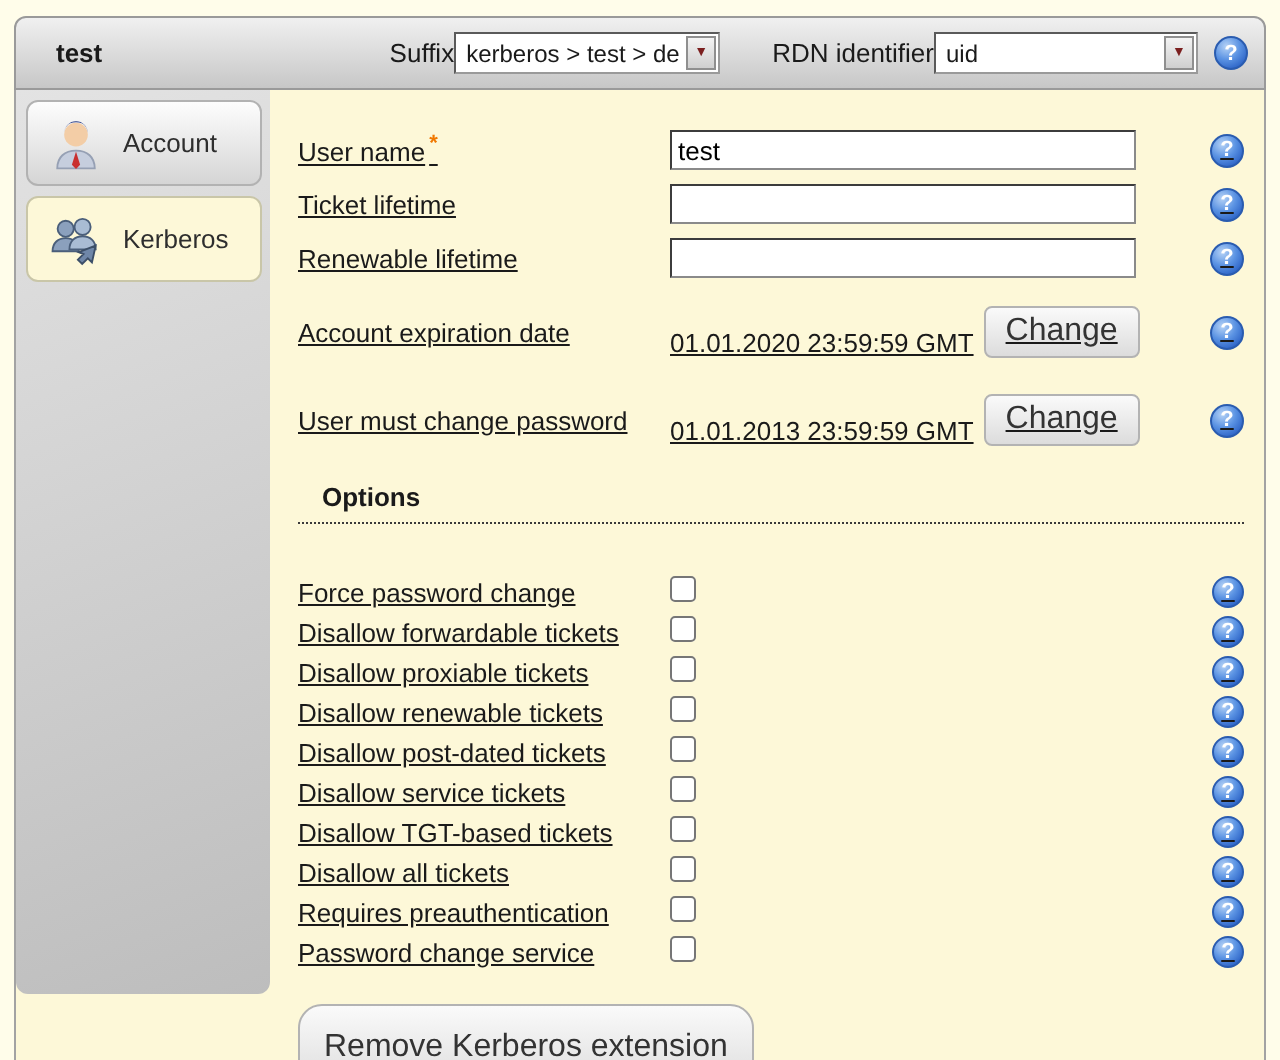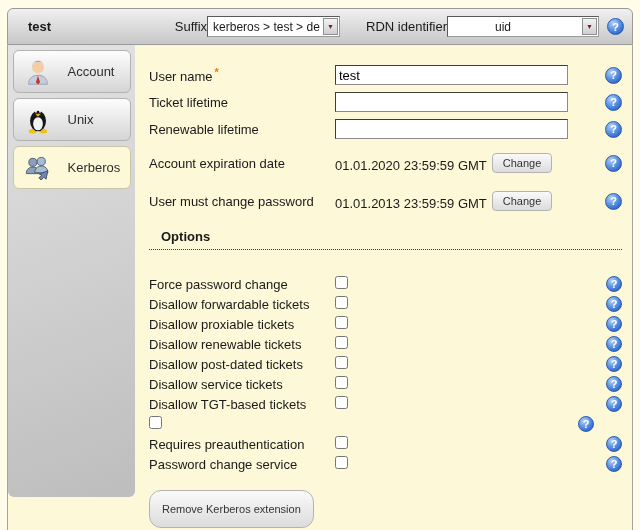--- a/index.html
+++ b/index.html
@@ -28,21 +28,21 @@
     border: 1px solid #9a9a9a;
     border-top-color: #5a5a5a; border-left-color: #5a5a5a;
     height: 21px; display: inline-flex; align-items: center;
     cursor: default;
   }
   .mock-select .sel-text {
     font-size: 12px; padding: 0 3px 0 5px; white-space: nowrap;
     overflow: hidden; flex: 1;
   }
   .sel-suffix { width: 133px; }
-  .sel-rdn { width: 152px; padding-left: 42px; }
+  .sel-rdn { width: 132px; }
   .mock-select .sel-arrow {
     width: 15px; height: 17px; margin-right: 1px;
     background: linear-gradient(#f3f3f3, #cfcfcf);
     border: 1px solid #8f8f8f;
     display: flex; align-items: center; justify-content: center;
     font-size: 7px; color: #7b1f1f; flex: none;
   }
   .help {
     width: 17px; height: 17px; border-radius: 50%;
     background: radial-gradient(circle at 35% 28%, #b5d2f6, #5b93e3 45%, #2f66c8 80%, #2a56a8);
@@ -66,49 +66,50 @@
   .sidebar {
     width: 127px; height: 452px; flex: none;
     background: linear-gradient(160deg, #e3e3e3, #bdbdbd);
     border-radius: 0 0 6px 6px;
     padding-top: 5px;
   }
   .tab {
     width: 118px; height: 43px; margin: 0 auto 5px auto;
     border: 1px solid #b2b2b2; border-radius: 6px;
     background: linear-gradient(#fdfdfd, #d5d5d5);
-    display: flex; align-items: center; gap: 15px;
+    display: flex; align-items: center; gap: 9px;
     padding-left: 9px; cursor: pointer; color: #2e2e2e;
   }
   .tab.active {
     background: #fdf8d8;
     border-color: #c9c6a8;
   }
   .tab svg { width: 30px; height: 30px; flex: none; }
 
   
   .main { flex: 1; padding: 20px 10px 10px 14px; }
   .row {
     display: grid; grid-template-columns: 186px 1fr 28px;
     align-items: center;
+    text-decoration: underline;
   }
   .field-row { margin-bottom: 7px; }
   .row label, .row .lbl { color: #1a1a1a; }
   .req { color: #f07800; font-weight: bold; font-size: 11px; vertical-align: super; margin-left: 2px; }
   .text-input {
     width: 233px; height: 20px;
     border: 1px solid #8a8a8a; border-top-color: #3c3c3c; border-left-color: #3c3c3c;
     background: #fff; font-family: inherit; font-size: 13px; padding: 0 3px;
   }
   .help-cell { display: flex; justify-content: flex-end; }
 
   .date-row { margin-bottom: 18px; }
   .date-val { display: flex; align-items: flex-end; gap: 5px; }
   .btn {
-    font-family: inherit; font-size: 11px; color: #333;
+    font-family: inherit; font-size: 16px; color: #333;
     background: linear-gradient(#fafafa, #dcdcdc);
     border: 1px solid #b3b3b3; border-radius: 4px;
     padding: 3px 10px; cursor: pointer;
   }
 
   .options-head-wrap {
     margin-top: 14px; margin-bottom: 24px;
     border-bottom: 1px dotted #3a3a3a; padding: 0 0 5px 12px;
   }
   .options-head { font-weight: bold; }
@@ -151,32 +152,20 @@
     <div class="sidebar">
       <div class="tab">
         <svg viewBox="0 0 32 32">
           <path d="M6 29c0-6 4-9.5 10-9.5S26 23 26 29z" fill="#c6cede" stroke="#96a0b4" stroke-width="1"></path>
           <path d="M16 20l-2.2 7 2.2 2.3 2.2-2.3z" fill="#c93030"></path>
           <circle cx="16" cy="11" r="6.3" fill="#f3cda6"></circle>
           <path d="M9.7 10.2a6.3 6.3 0 0 1 12.6 0c0-2.2-1.4-5.8-6.3-5.8s-6.3 3.6-6.3 5.8z" fill="#263a85"></path>
         </svg>
         <span>Account</span>
       </div>
-      <div class="tab">
-        <svg viewBox="0 0 32 32">
-          <ellipse cx="10.5" cy="28" rx="4.2" ry="2.4" fill="#f2c014"></ellipse>
-          <ellipse cx="21.5" cy="28" rx="4.2" ry="2.4" fill="#f2c014"></ellipse>
-          <ellipse cx="16" cy="17" rx="8.5" ry="11" fill="#151515"></ellipse>
-          <ellipse cx="16" cy="20" rx="5.2" ry="7" fill="#f2f2f2"></ellipse>
-          <circle cx="13.8" cy="7.2" r="1" fill="#fff"></circle>
-          <circle cx="18.2" cy="7.2" r="1" fill="#fff"></circle>
-          <path d="M13 9.2h6l-3 3.2z" fill="#f2a714"></path>
-        </svg>
-        <span>Unix</span>
-      </div>
       <div class="tab active">
         <svg viewBox="0 0 32 32">
           <circle cx="10.5" cy="10" r="4.3" fill="#8ba0bd" stroke="#4a5e7a"></circle>
           <path d="M3.5 22c0-4.5 3-7 7-7s7 2.5 7 7z" fill="#8ba0bd" stroke="#4a5e7a"></path>
           <circle cx="19.5" cy="9" r="4.3" fill="#a9bcd4" stroke="#4a5e7a"></circle>
           <path d="M12.5 21c0-4.5 3-7 7-7s7 2.5 7 7z" fill="#a9bcd4" stroke="#4a5e7a"></path>
           <path d="M17.5 22.5l9-3.5-2 9-2.2-2.2-3 3-2.3-2.3 3-3z" fill="#6f87a8" stroke="#3c4f68"></path>
         </svg>
         <span>Kerberos</span>
       </div>
@@ -278,20 +267,21 @@
             </span>
         </div>
         <div class="row opt-row">
           <span class="lbl">Disallow TGT-based tickets</span>
           <span><input type="checkbox" style=""></span>
           <span class="help-cell">
               <span class="help">?</span>
             </span>
         </div>
         <div class="row opt-row">
+          <span class="lbl">Disallow all tickets</span>
           <span><input type="checkbox" style=""></span>
           <span class="help-cell">
               <span class="help">?</span>
             </span>
         </div>
         <div class="row opt-row">
           <span class="lbl">Requires preauthentication</span>
           <span><input type="checkbox" style=""></span>
           <span class="help-cell">
               <span class="help">?</span>

